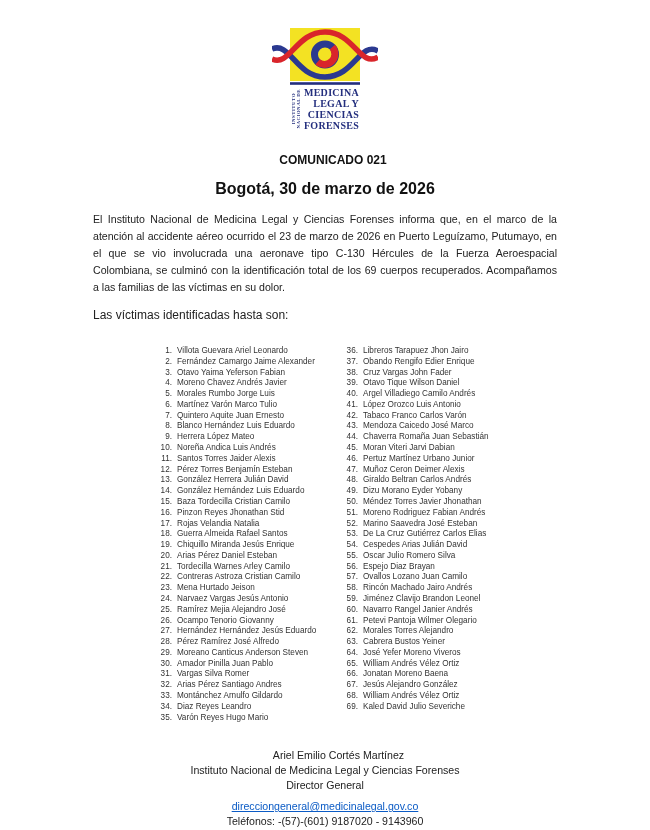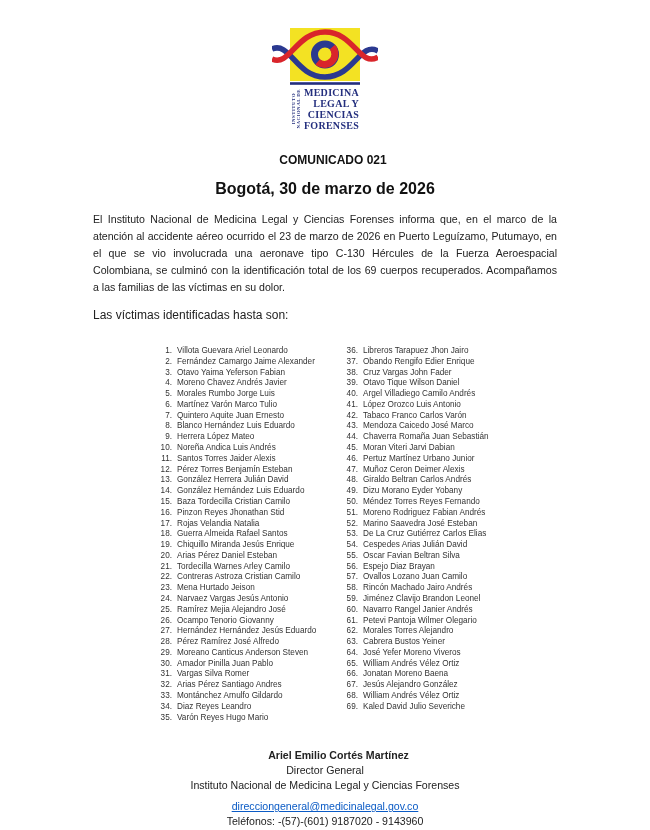--- a/index.html
+++ b/index.html
@@ -28,21 +28,21 @@
 
   
   .columns{display:flex;margin:22px 0 0 155px;}
   .vcol{display:flex;flex-direction:column;}
   .vcol1{width:186px;}
   .vrow{display:flex;font-size:8.2px;line-height:10.78px;color:#333;white-space:nowrap;}
   .vnum{width:17px;text-align:right;margin-right:5px;flex:none;}
 
   
   .footer{margin-top:25px;text-align:center;font-size:10.6px;line-height:15px;color:#222;}
-  .sig-name{font-weight:bold;margin-left:27px;}
+  .sig-name{font-weight:normal;margin-left:27px;}
   .contact{margin-top:6px;font-size:10.6px;line-height:14.5px;}
   .contact a{color:#0B5BC5;text-decoration:underline;}
 </style>
 </head>
 <body>
 
 <div class="page">
 
   <div class="logo-wrap">
     <svg class="logo-eye" width="106" height="57" viewBox="0 0 106 57" xmlns="http://www.w3.org/2000/svg">
@@ -268,41 +268,41 @@
         <div class="vrow">
           <span class="vnum">48.</span>
           <span class="vname">Giraldo Beltran Carlos Andrés</span>
         </div>
         <div class="vrow">
           <span class="vnum">49.</span>
           <span class="vname">Dizu Morano Eyder Yobany</span>
         </div>
         <div class="vrow">
           <span class="vnum">50.</span>
-          <span class="vname">Méndez Torres Reyes Fernando</span>
+          <span class="vname">Méndez Torres Javier Jhonathan</span>
         </div>
         <div class="vrow">
           <span class="vnum">51.</span>
           <span class="vname">Moreno Rodriguez Fabian Andrés</span>
         </div>
         <div class="vrow">
           <span class="vnum">52.</span>
           <span class="vname">Marino Saavedra José Esteban</span>
         </div>
         <div class="vrow">
           <span class="vnum">53.</span>
           <span class="vname">De La Cruz Gutiérrez Carlos Elias</span>
         </div>
         <div class="vrow">
           <span class="vnum">54.</span>
           <span class="vname">Cespedes Arias Julián David</span>
         </div>
         <div class="vrow">
           <span class="vnum">55.</span>
-          <span class="vname">Oscar Favian Beltran Silva</span>
+          <span class="vname">Oscar Julio Romero Silva</span>
         </div>
         <div class="vrow">
           <span class="vnum">56.</span>
           <span class="vname">Espejo Diaz Brayan</span>
         </div>
         <div class="vrow">
           <span class="vnum">57.</span>
           <span class="vname">Ovallos Lozano Juan Camilo</span>
         </div>
         <div class="vrow">
@@ -351,22 +351,22 @@
         </div>
         <div class="vrow">
           <span class="vnum">69.</span>
           <span class="vname">Kaled David Julio Severiche</span>
         </div>
       </div>
   </div>
 
   <div class="footer">
     <div class="sig-name">Ariel Emilio Cortés Martínez</div>
+    <div>Instituto Nacional de Medicina Legal y Ciencias Forenses</div>
     <div>Director General</div>
-    <div>Instituto Nacional de Medicina Legal y Ciencias Forenses</div>
     <div class="contact">
       <div><a href="#">direcciongeneral@medicinalegal.gov.co</a></div>
       <div>Teléfonos: -(57)-(601) 9187020 - 9143960</div>
       <div><a href="#">www.medicinalegal.gov.co</a></div>
     </div>
   </div>
 
 </div>
 
 </body></html>

